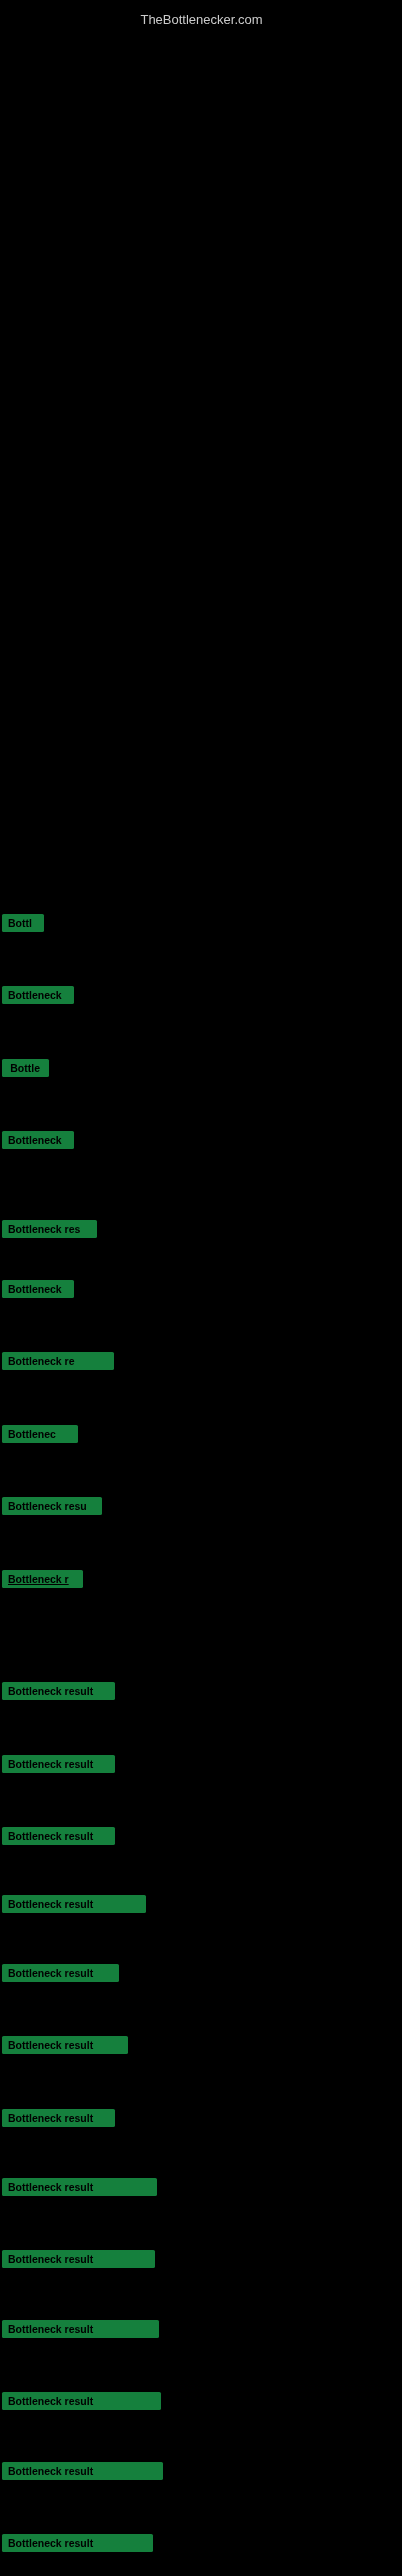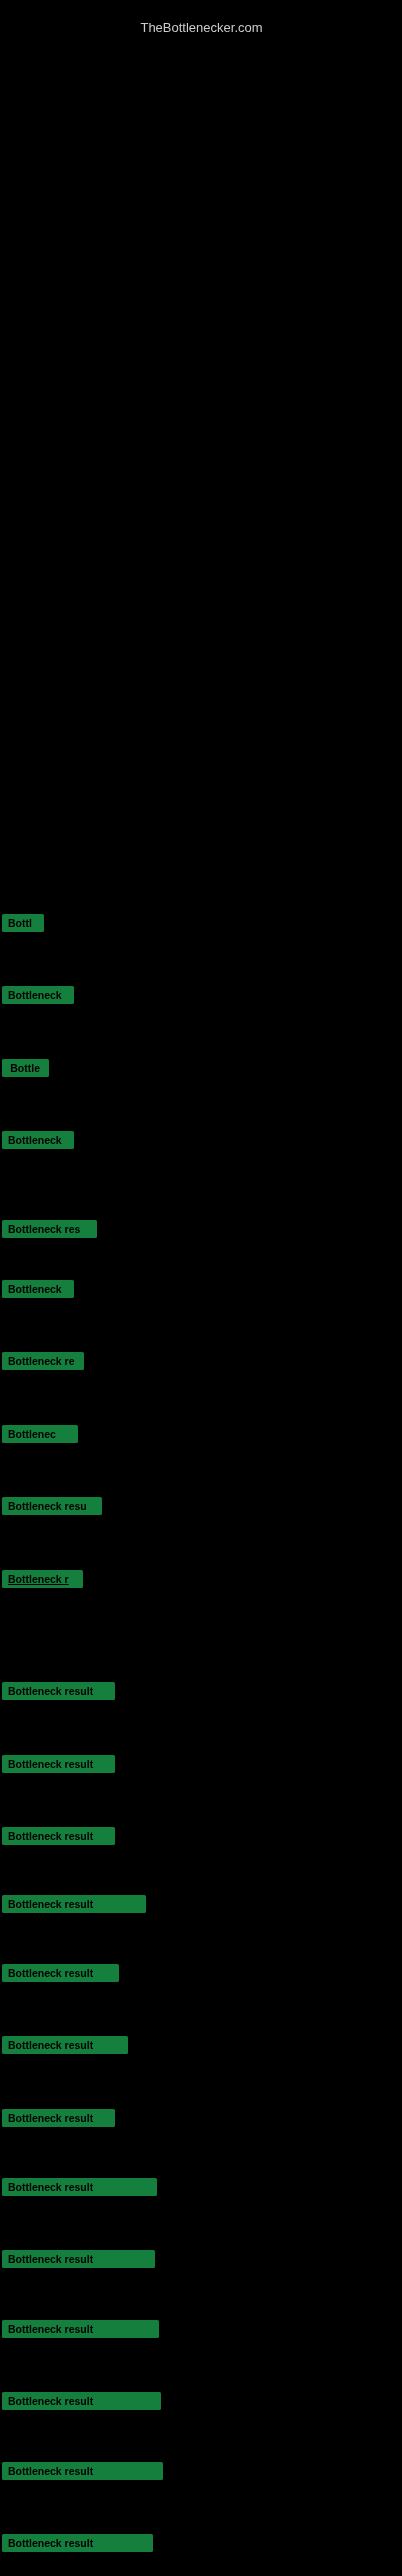--- a/index.html
+++ b/index.html
@@ -15,21 +15,21 @@
       font-family: Arial, sans-serif;
       position: relative;
     }
 
     .site-title {
       color: #cccccc;
       font-size: 13px;
       text-align: center;
       padding: 8px 4px;
       position: absolute;
-      top: 12px;
+      top: 4px;
       width: 100%;
     }
 
     .bottleneck-label {
       background-color: #15803d;
       color: #000000;
       font-size: 10.5px;
       font-weight: bold;
       padding: 3.2px 6.4px;
       display: inline-block;
@@ -62,21 +62,21 @@
     <div class="result-item" style="top: 1131px;">
       <span class="bottleneck-label" style="width: 72px; overflow: hidden;">Bottleneck</span>
     </div>
     <div class="result-item" style="top: 1208px;">
       <span class="bottleneck-label" style="width: 95px; overflow: hidden; margin-top: 12px;">Bottleneck res</span>
     </div>
     <div class="result-item" style="top: 1280px;">
       <span class="bottleneck-label" style="width: 72px; overflow: hidden;">Bottleneck</span>
     </div>
     <div class="result-item" style="top: 1352px;">
-      <span class="bottleneck-label" style="width: 82px; overflow: hidden;">Bottleneck re</span>
+      <span class="bottleneck-label" style="width: 112px; overflow: hidden;">Bottleneck re</span>
     </div>
     <div class="result-item" style="top: 1425px;">
       <span class="bottleneck-label" style="width: 76px; overflow: hidden;">Bottlenec</span>
     </div>
     <div class="result-item" style="top: 1497px;">
       <span class="bottleneck-label" style="width: 100px; overflow: hidden;">Bottleneck resu</span>
     </div>
     <div class="result-item" style="top: 1570px;">
       <span class="bottleneck-label" style="width: 81px; overflow: hidden; text-decoration: underline;">Bottleneck r</span>
     </div>

